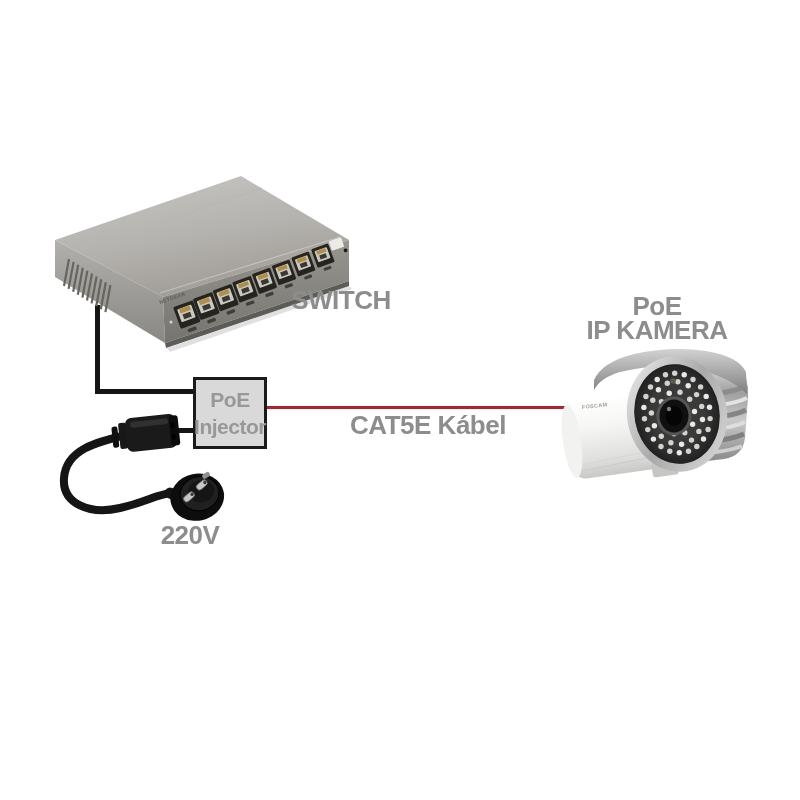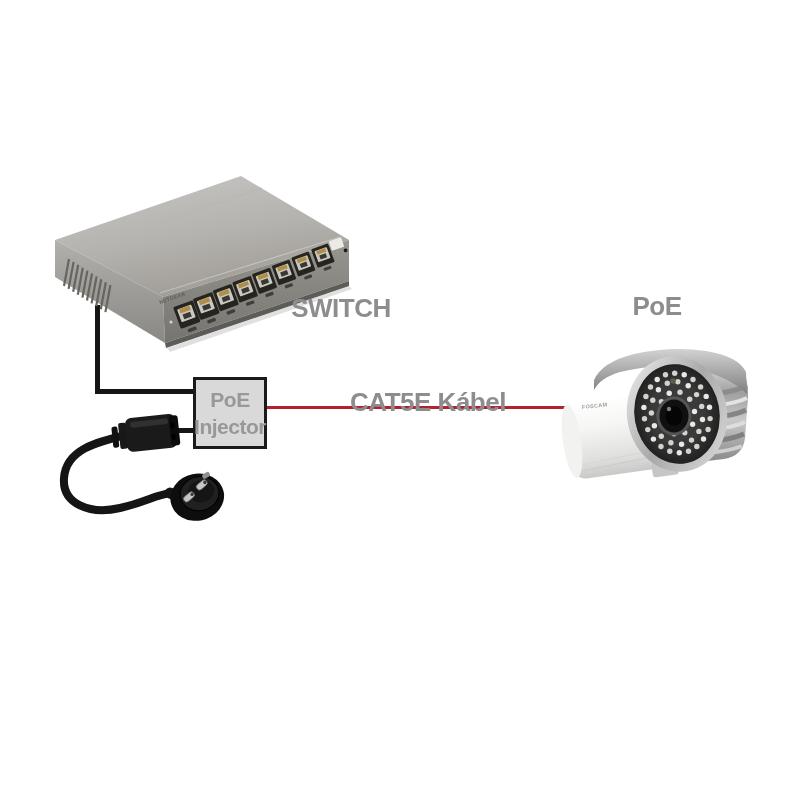--- a/index.html
+++ b/index.html
@@ -7,23 +7,23 @@
     position:relative;width:800px;height:800px;overflow:hidden;
     background:var(--background,#fff);
     font-family:"Liberation Sans",sans-serif;
   }
   .stage svg{position:absolute;left:0;top:0;}
   .lbl{
     position:absolute;color:var(--label-text,#8d8d8d);
     font-weight:bold;font-size:26px;line-height:24px;
     letter-spacing:-0.5px;text-align:center;white-space:nowrap;
   }
-  #switch-label{left:241px;top:296px;width:200px;}
+  #switch-label{left:241px;top:288px;width:200px;}
   #camera-label{left:557px;top:294px;width:200px;}
-  #cable-label{left:328px;top:390px;width:200px;}
+  #cable-label{left:328px;top:413px;width:200px;}
   #power-label{left:90px;top:523px;width:200px;}
   #injector-box{
     position:absolute;left:193px;top:377px;width:74px;height:72px;
     box-sizing:border-box;border:3px solid var(--injector-border,#1a1a1a);
     background:var(--injector-fill,#d9d9d9);
     display:flex;flex-direction:column;align-items:center;justify-content:center;
     color:var(--injector-text,#989898);font-weight:bold;font-size:21px;line-height:27px;
     letter-spacing:-0.5px;
   }
 </style>
@@ -282,15 +282,17 @@
   <div id="injector-box">
     <span>PoE</span>
     <span>Injector</span>
   </div>
 
   <div class="lbl" id="switch-label">
     <div>SWITCH</div>
   </div>
   <div class="lbl" id="camera-label">
     <div>PoE</div>
+    <div>IP KAMERA</div>
   </div>
   <div class="lbl" id="cable-label">CAT5E Kábel</div>
+  <div class="lbl" id="power-label">220V</div>
 </div>
 
 </body></html>

